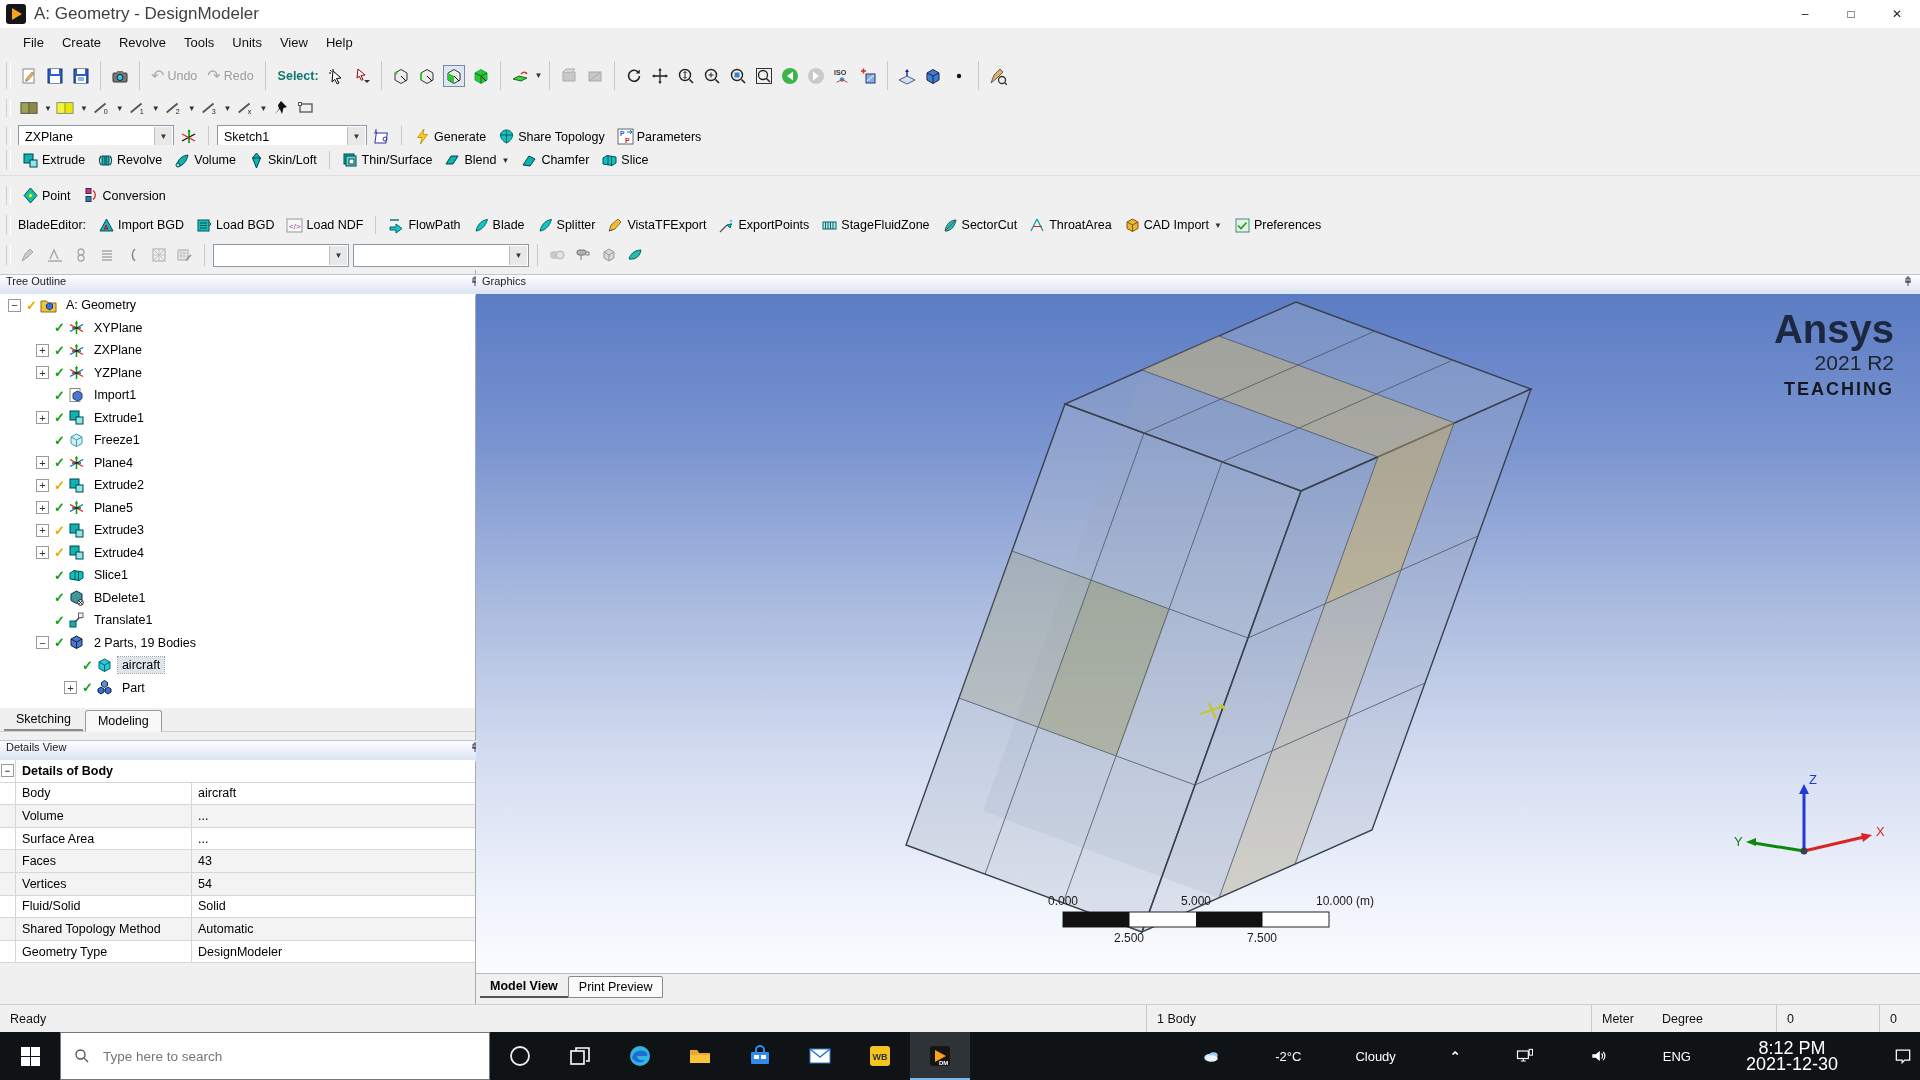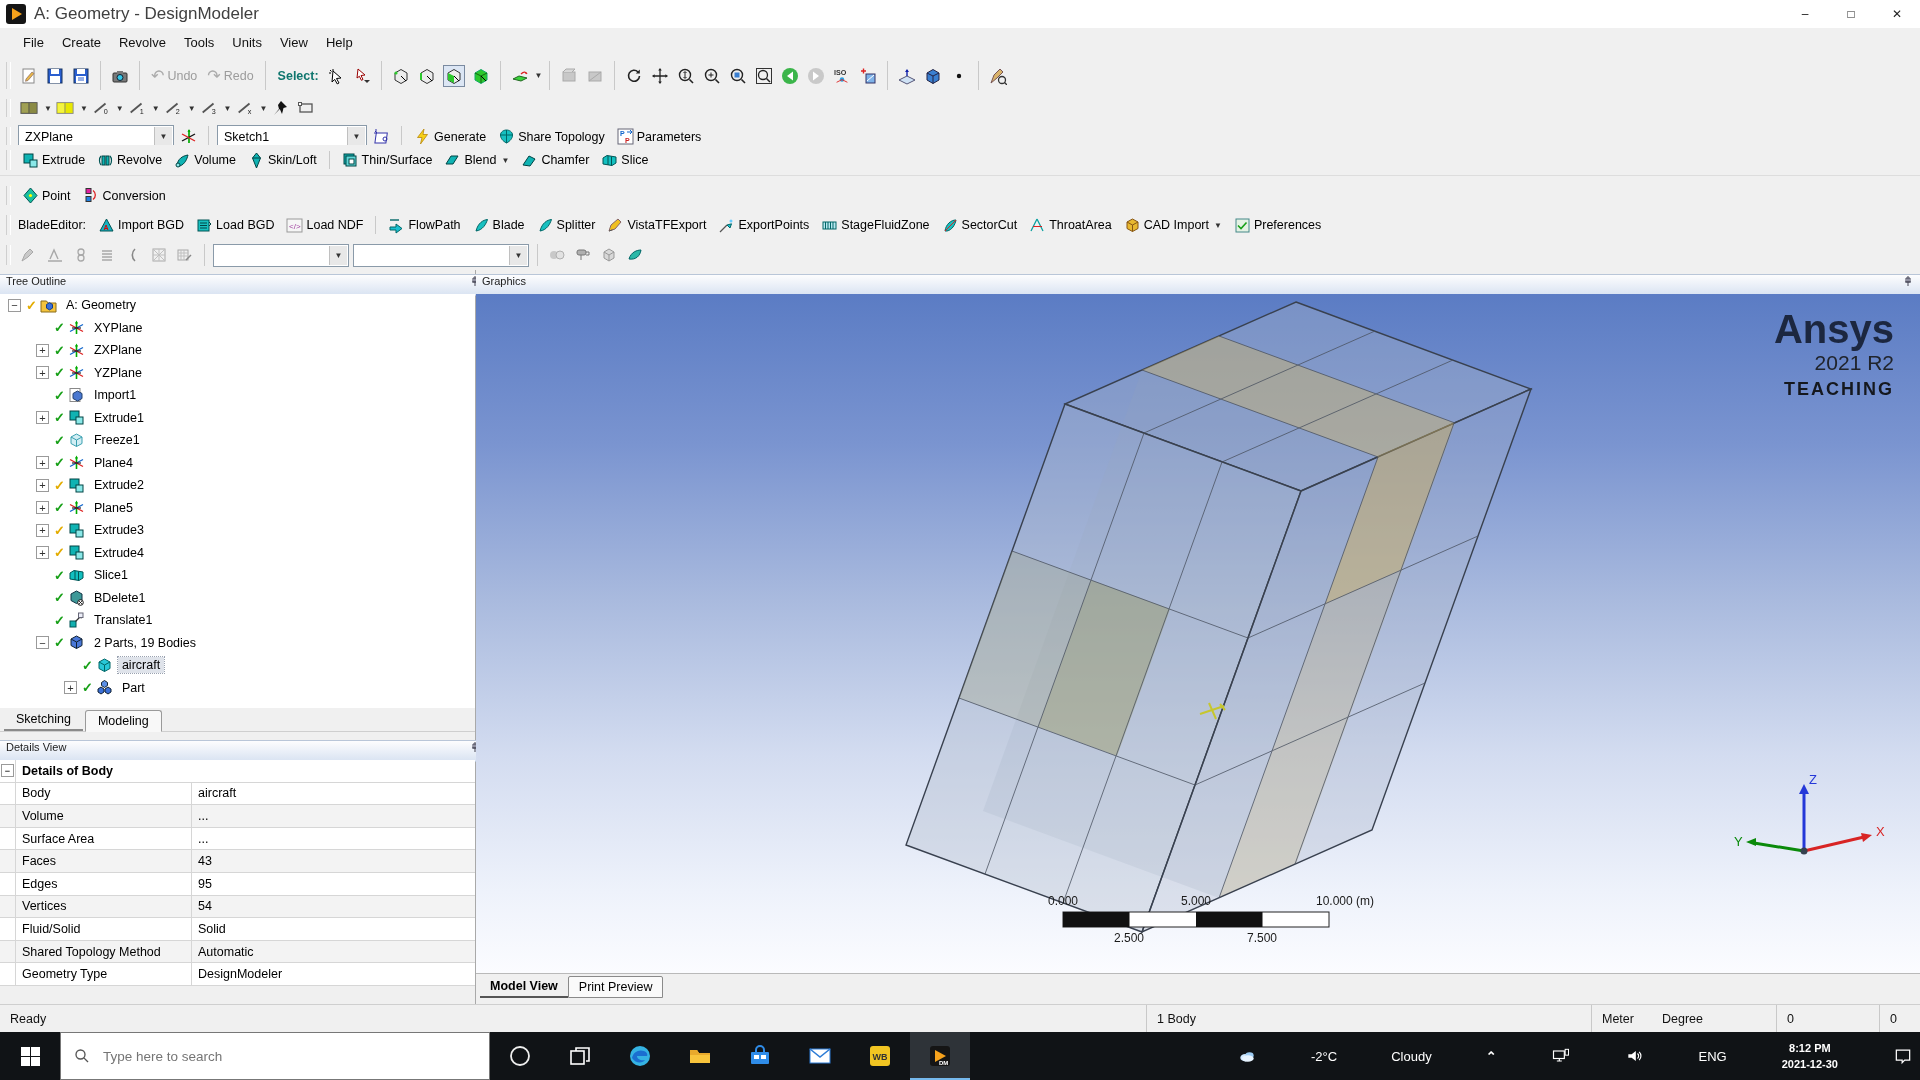--- a/index.html
+++ b/index.html
@@ -87,21 +87,21 @@
   .taskbar{position:absolute;left:0;top:1032px;right:0;height:48px;background:#101316;display:flex;align-items:center;}
   .tslot{width:60px;height:48px;display:flex;align-items:center;justify-content:center;flex:none;}
   .tslot svg{width:24px;height:24px;display:block}
   .tslot.active{background:#2e3338;box-shadow:inset 0 -2px 0 #76b9ed;}
   .tsearch{width:430px;height:48px;background:#ffffff;border:1px solid #777;box-sizing:border-box;display:flex;align-items:center;flex:none;}
   .tsearch svg{width:18px;height:18px;margin:0 10px 0 12px;flex:none;}
   .tsearch input{border:none;outline:none;font-size:13.5px;color:#444;width:330px;font-family:"Liberation Sans",sans-serif;background:transparent;}
   .tray{margin-left:auto;display:flex;align-items:center;height:48px;color:#fff;gap:40px;}
   .tray .titem{display:flex;align-items:center;justify-content:center;height:48px;padding:0 7px;font-size:13px;color:#fff;}
   .tray svg{width:20px;height:20px;display:block}
-  .clock{text-align:center;font-size:11px;line-height:16px;padding:0 8px;font-weight:bold;}
+  .clock{text-align:center;font-size:18px;line-height:16px;padding:0 8px;}
   .caret{font-size:14px;font-weight:bold;}
 </style>
 </head>
 <body>
 
 <div class="app">
 
   <div class="titlebar">
     <span class="title-ic">
       <svg viewBox="0 0 20 20">
@@ -1023,25 +1023,20 @@
           </div>
           <div class="drow">
             <div class="gut"></div>
             <div class="c1">Surface Area</div>
             <div class="c2">...</div>
           </div>
           <div class="drow alt">
             <div class="gut"></div>
             <div class="c1">Faces</div>
             <div class="c2">43</div>
-          </div>
-          <div class="drow">
-            <div class="gut"></div>
-            <div class="c1">Edges</div>
-            <div class="c2">95</div>
           </div>
           <div class="drow alt">
             <div class="gut"></div>
             <div class="c1">Vertices</div>
             <div class="c2">54</div>
           </div>
           <div class="drow">
             <div class="gut"></div>
             <div class="c1">Fluid/Solid</div>
             <div class="c2">Solid</div>

